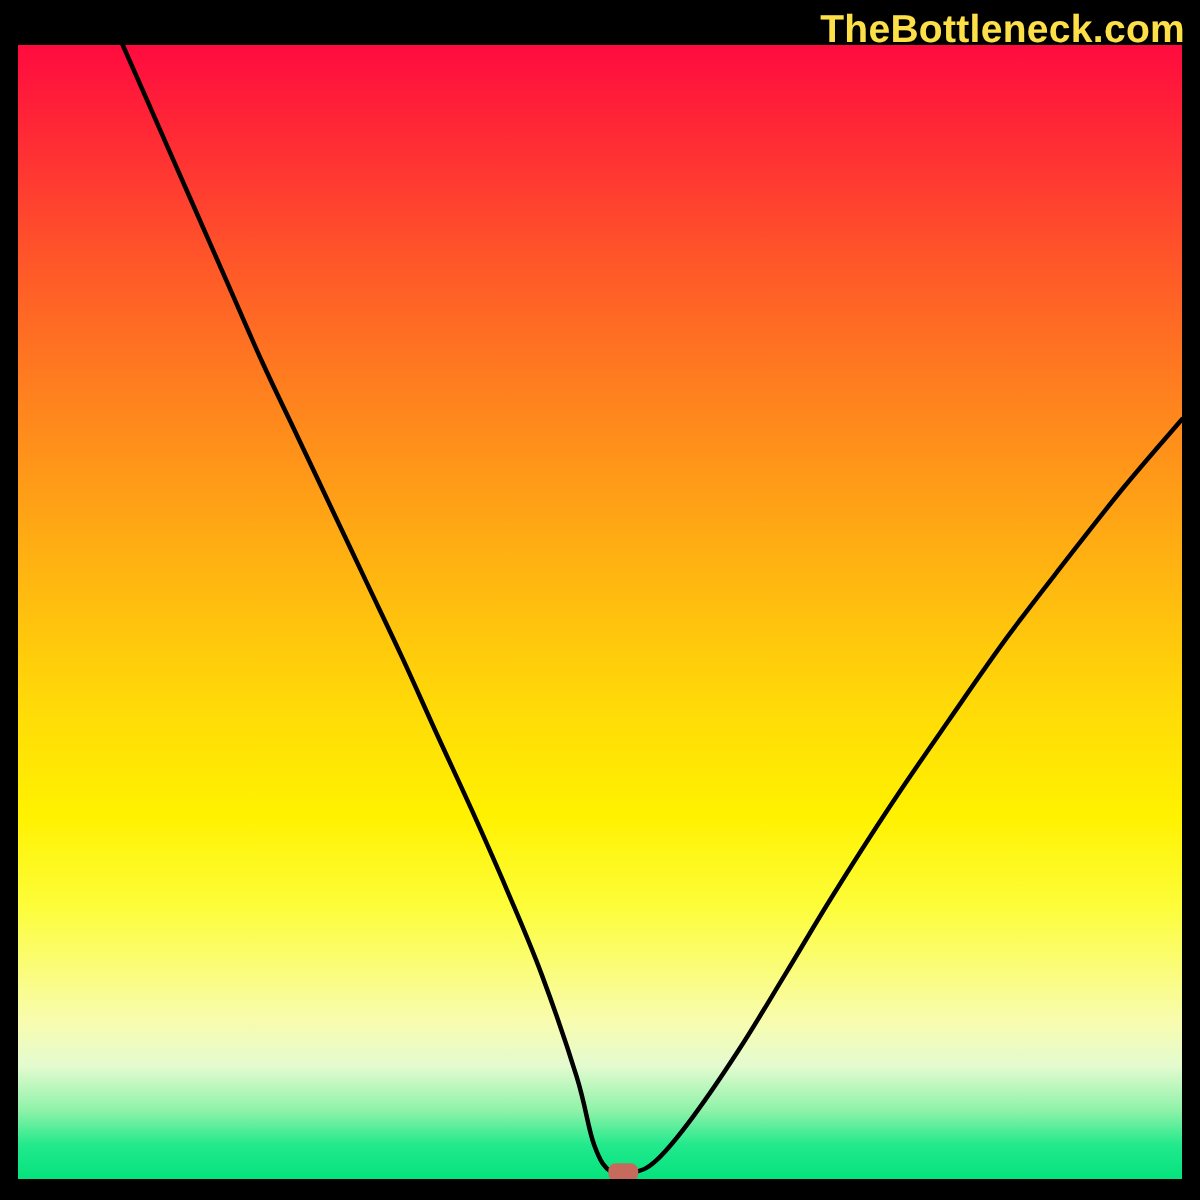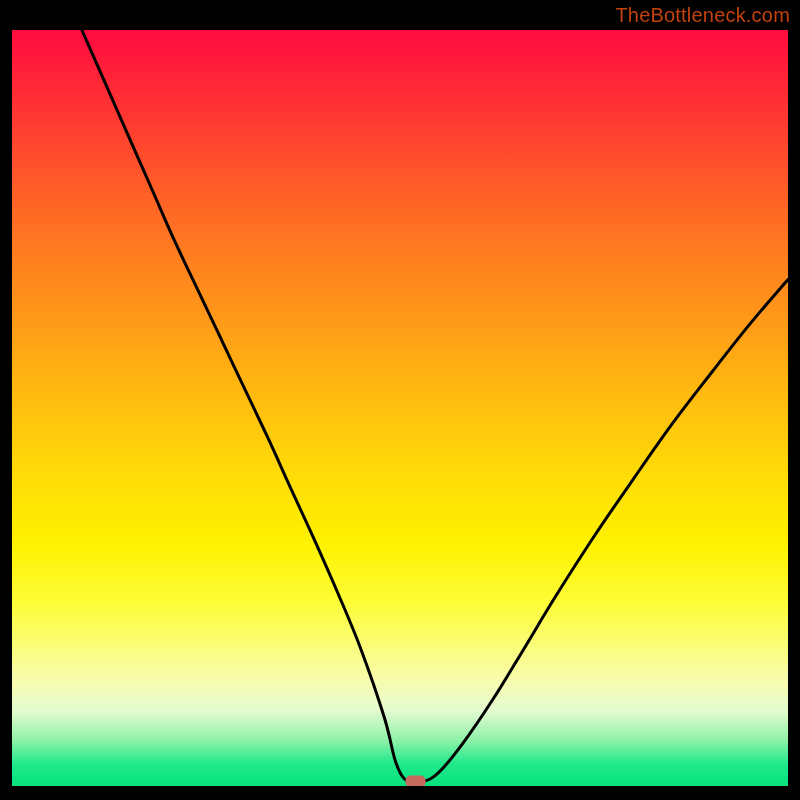--- a/index.html
+++ b/index.html
@@ -35,23 +35,23 @@
       #e4fbd0 90%,
       #8df2a8 94%,
       #22e98c 97%,
       #04e37d 100%
     );
   }
   .watermark {
     position: absolute;
     top: 4px;
     right: 10px;
-    color: #c2410c;
-    font-size: 20px;
-    font-weight: 400;
+    color: #fde047;
+    font-size: 26px;
+    font-weight: 700;
     letter-spacing: 0.2px;
     user-select: none;
   }
   .curve-svg {
     position: absolute;
     left: 0;
     top: 0;
     width: 776px;
     height: 756px;
   }

